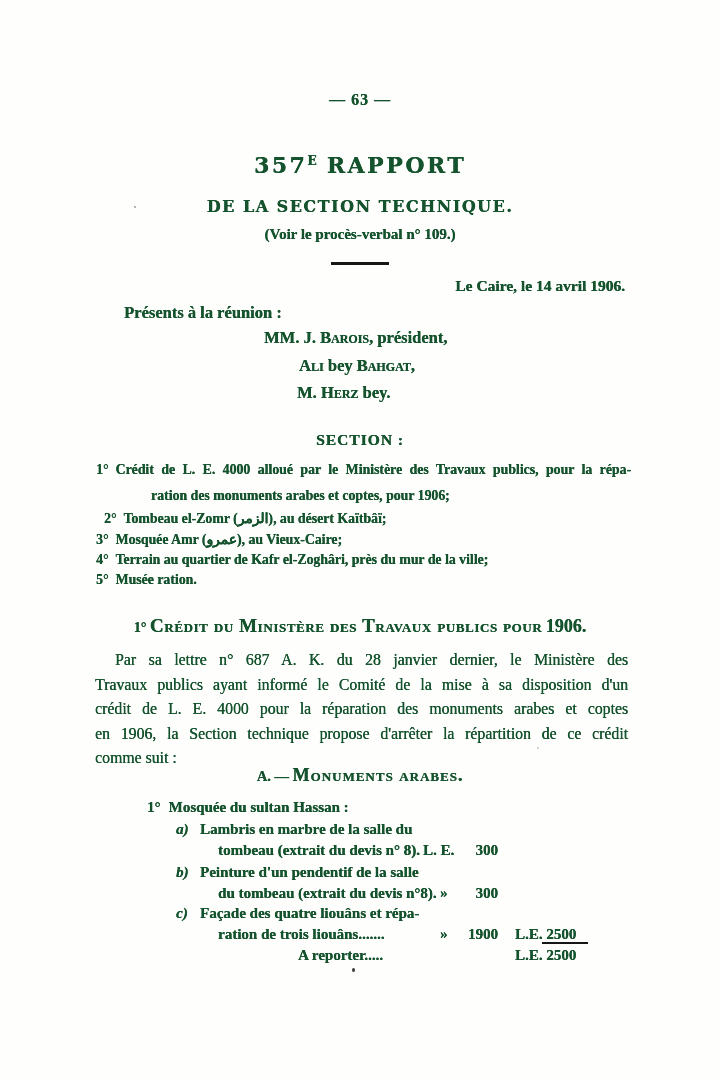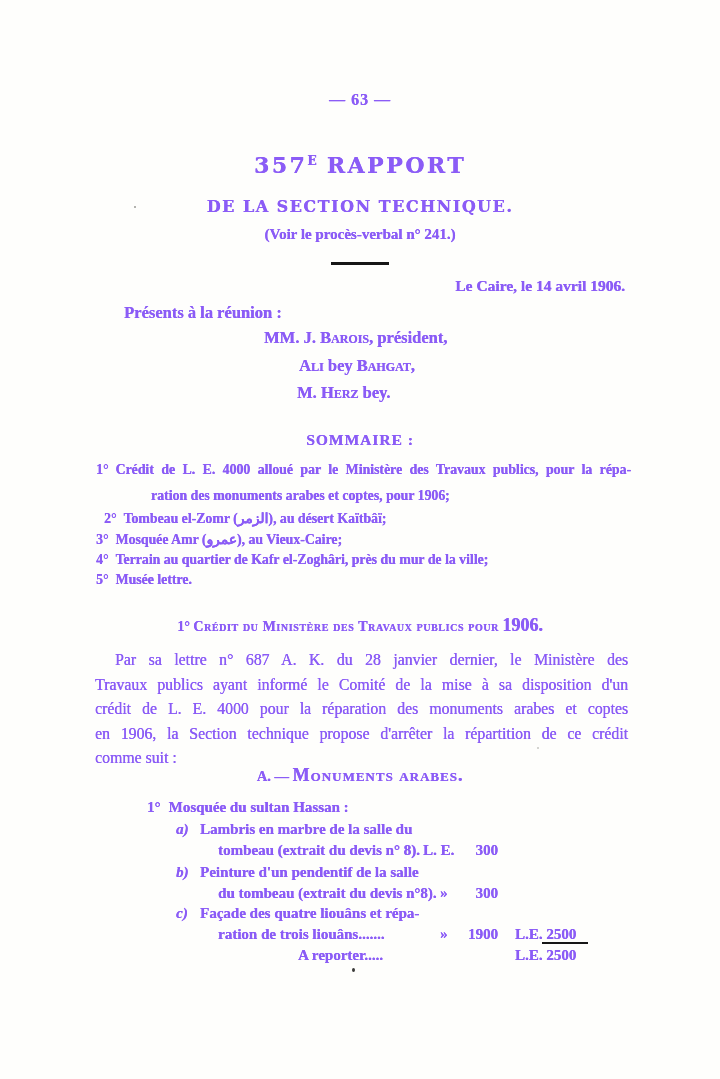--- a/index.html
+++ b/index.html
@@ -2,21 +2,21 @@
 <html><head>
 <meta charset="utf-8">
 <style>
   html,body{margin:0;padding:0;background:#e8e8e4;}
   .page{
     position:relative;
     width:720px;height:1079px;
     margin:0 auto;
     background:#fefefc;
     font-family:"Liberation Serif","DejaVu Serif",serif;
-    color:#8b5cf6;
+    color:#14532d;
     overflow:hidden;
     text-shadow:0.3px 0 0 currentColor;
   }
   .abs{position:absolute;}
   .center{left:0;width:720px;text-align:center;}
   .sc{font-variant:small-caps;}
   .just{text-align:justify;text-align-last:justify;}
   .disp{font-family:"DejaVu Serif","Liberation Serif",serif;}
 
   .page-number{top:91px;font-size:16px;font-weight:700;letter-spacing:1px;}
@@ -37,21 +37,21 @@
   .som-wrap{white-space:normal;}
   .som-num{padding-right:7px;}
   .som-1a{top:462px;left:96px;width:535px;}
   .som-1b{top:488px;left:151px;}
   .som-2{top:510px;left:104px;}
   .som-3{top:531px;left:96px;}
   .som-4{top:552px;left:96px;}
   .som-5{top:572px;left:96px;}
 
   .section-heading{top:615px;font-weight:700;font-size:14px;}
-  .section-heading .sc{font-size:14px;letter-spacing:0.6px;}
+  .section-heading .sc{font-size:19px;letter-spacing:0.6px;}
   .section-heading .year{font-size:18px;font-weight:600;}
 
   .para{top:648px;left:95px;width:533px;font-size:15.8px;font-weight:500;}
   .para .pline{line-height:24.6px;height:24.6px;}
   .para .indent{text-indent:20px;}
 
   .subsection-heading{top:765px;font-size:14.5px;font-weight:700;}
   .subsection-heading .sc{font-size:18px;letter-spacing:1px;}
 
   .budget{font-size:15px;font-weight:600;}
@@ -81,40 +81,40 @@
 <body>
 
 <div class="page">
 
   <div class="abs center page-number">— 63 —</div>
 
   <div class="abs center report-title disp"><span>357</span><sup>E</sup> <span>RAPPORT</span></div>
 
   <div class="abs center report-subtitle disp">DE LA SECTION TECHNIQUE.</div>
 
-  <div class="abs center reference">(Voir le procès-verbal n° 241.)</div>
+  <div class="abs center reference">(Voir le procès-verbal n° 109.)</div>
 
   <div class="abs title-rule"></div>
 
   <div class="abs dateline">Le Caire, le 14 avril 1906.</div>
 
   <div class="abs attendees-intro">Présents à la réunion :</div>
 
   <div class="abs att-row att-1"><span>MM. J. </span><span class="sc">Barois</span><span>, président,</span></div>
   <div class="abs att-row att-2"><span class="sc">Ali</span><span> bey </span><span class="sc">Bahgat</span><span>,</span></div>
   <div class="abs att-row att-3"><span>M. </span><span class="sc">Herz</span><span> bey.</span></div>
 
-  <div class="abs center sommaire-title">SOMMAIRE :</div>
+  <div class="abs center sommaire-title">SECTION :</div>
 
   <div class="abs som-line som-wrap just som-1a"><span class="som-num">1°</span><span>Crédit de L. E. 4000 alloué par le Ministère des Travaux publics, pour la répa-</span></div>
   <div class="abs som-line som-1b">ration des monuments arabes et coptes, pour 1906;</div>
   <div class="abs som-line som-2"><span class="som-num">2°</span><span>Tombeau el-Zomr (الزمر), au désert Kaïtbâï;</span></div>
   <div class="abs som-line som-3"><span class="som-num">3°</span><span>Mosquée Amr (عمرو), au Vieux-Caire;</span></div>
   <div class="abs som-line som-4"><span class="som-num">4°</span><span>Terrain au quartier de Kafr el-Zoghâri, près du mur de la ville;</span></div>
-  <div class="abs som-line som-5"><span class="som-num">5°</span><span>Musée lettre.</span></div>
+  <div class="abs som-line som-5"><span class="som-num">5°</span><span>Musée ration.</span></div>
 
   <div class="abs center section-heading"><span>1°</span> <span class="sc">Crédit du Ministère des Travaux publics pour</span> <span class="year">1906.</span></div>
 
   <div class="abs para">
     <div class="pline just indent">Par sa lettre n° 687 A. K. du 28 janvier dernier, le Ministère des</div>
     <div class="pline just">Travaux publics ayant informé le Comité de la mise à sa disposition d'un</div>
     <div class="pline just">crédit de L. E. 4000 pour la réparation des monuments arabes et coptes</div>
     <div class="pline just">en 1906, la Section technique propose d'arrêter la répartition de ce crédit</div>
     <div class="pline">comme suit :</div>
   </div>

